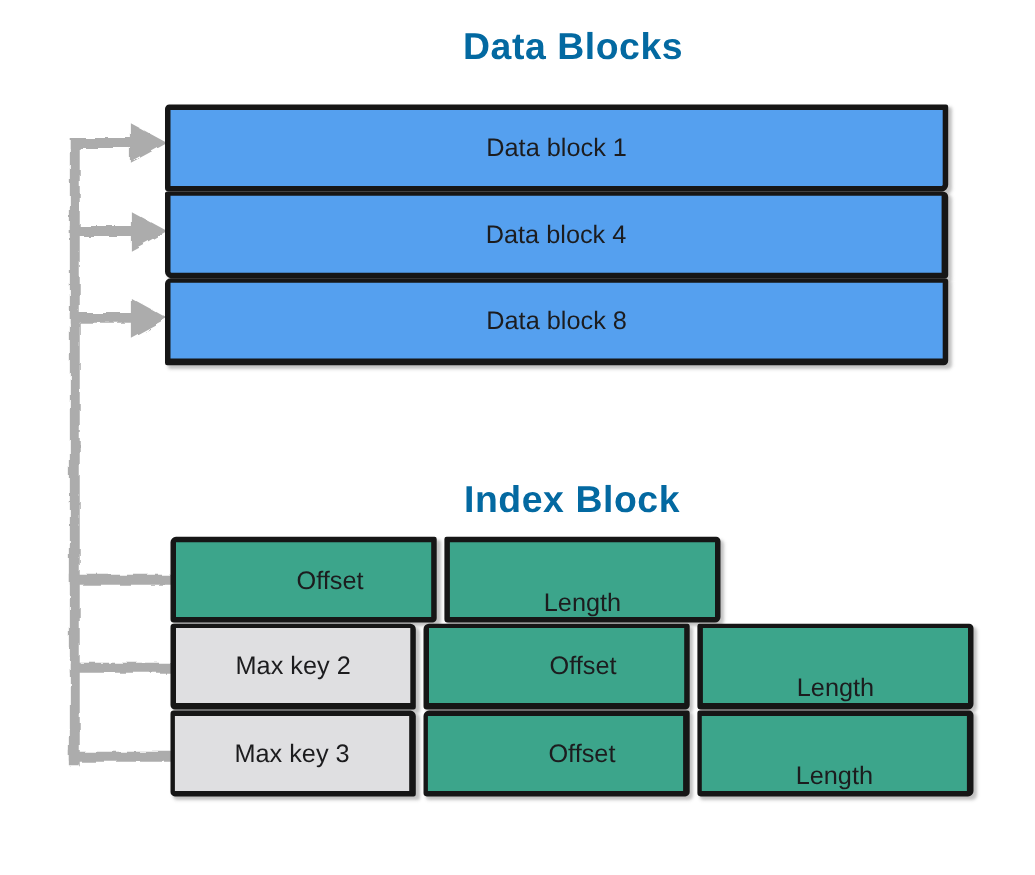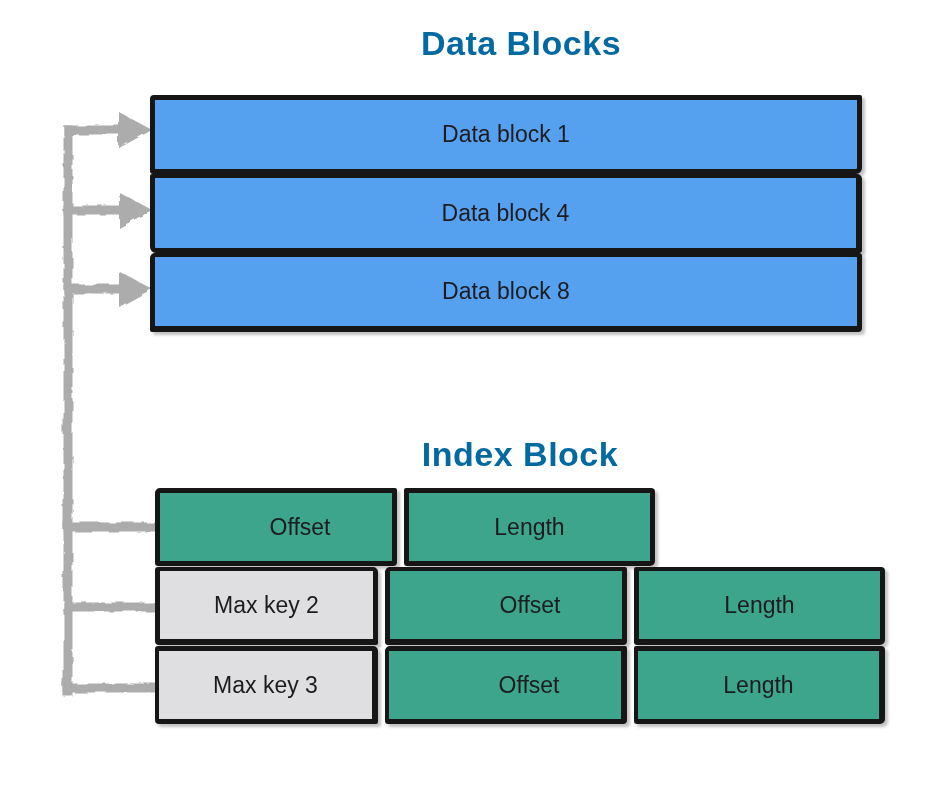--- a/index.html
+++ b/index.html
@@ -84,21 +84,21 @@
     align-items: center;
     justify-content: center;
   }
   .cell-key {
     width: 223px;
     background: var(--index-key-fill, #dfdfe1);
     border-radius: 3px 5px 2px 4px;
   }
   .cell-val { background: var(--index-value-fill, #3ca58b); }
   .cell-offset { width: 242px; border-radius: 5px 2px 4px 3px; padding-left: 48px; }
-  .cell-length { width: 251px; border-radius: 2px 4px 5px 3px; }
+  .cell-length { width: 251px; border-radius: 2px 4px 5px 3px; align-items: flex-end; }
   .index-row:nth-child(2) .cell { border-width: 4px 5px 6px 5px; }
   .index-row:nth-child(3) .cell { border-width: 5px 6px 5px 4px; }
 </style>
 </head>
 <body>
 
 <div class="canvas">
 
   <svg class="arrows" width="941" height="795" viewBox="0 0 941 795" aria-hidden="true">
     <defs>

